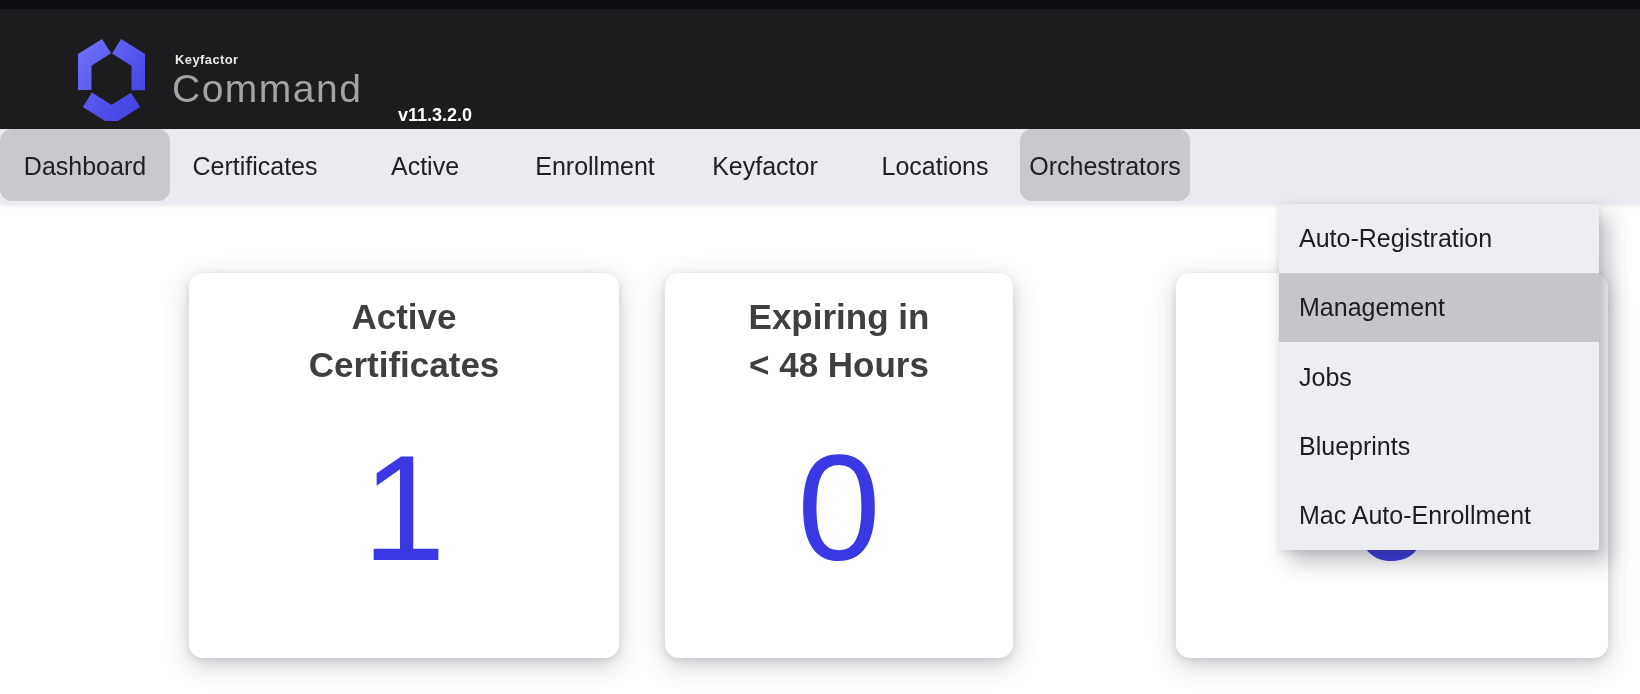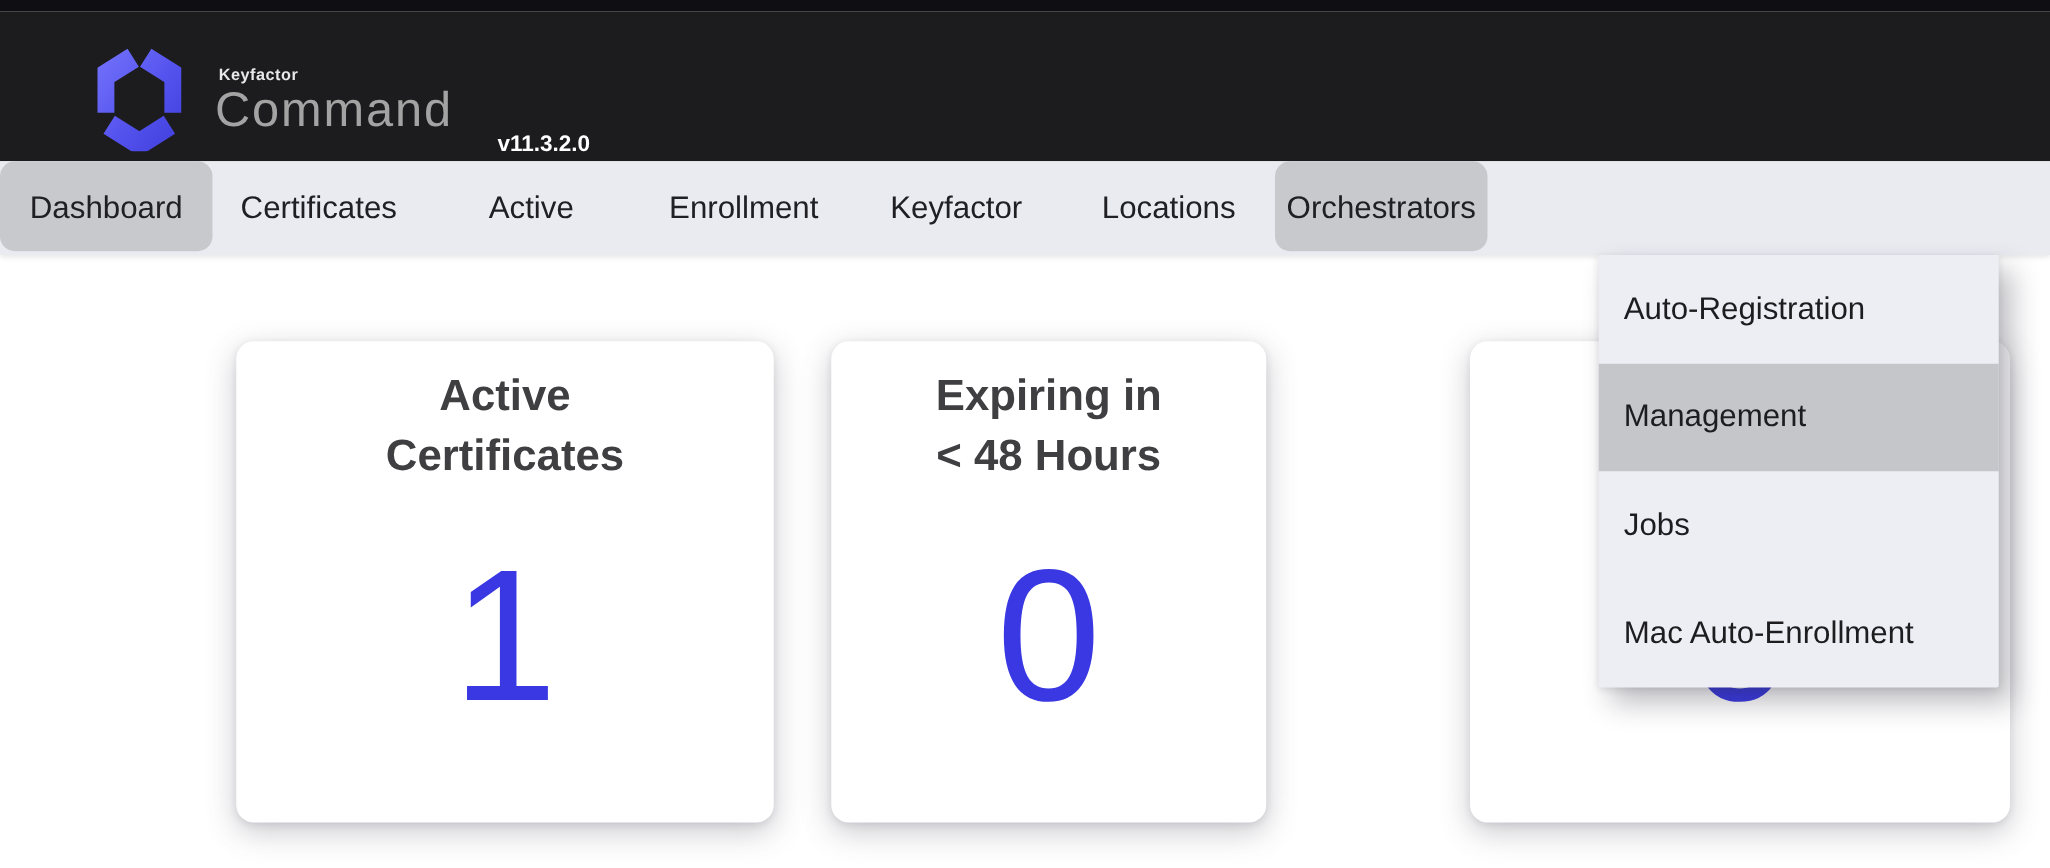--- a/index.html
+++ b/index.html
@@ -135,17 +135,20 @@
     <div class="menu-item">
       <span>Auto-Registration</span>
     </div>
     <div class="menu-item highlighted">
       <span>Management</span>
     </div>
     <div class="menu-item">
       <span>Jobs</span>
     </div>
     <div class="menu-item">
+      <span>Blueprints</span>
+    </div>
+    <div class="menu-item">
       <span>Mac Auto-Enrollment</span>
     </div>
   </div>
 
 </div>
 
 </body></html>

